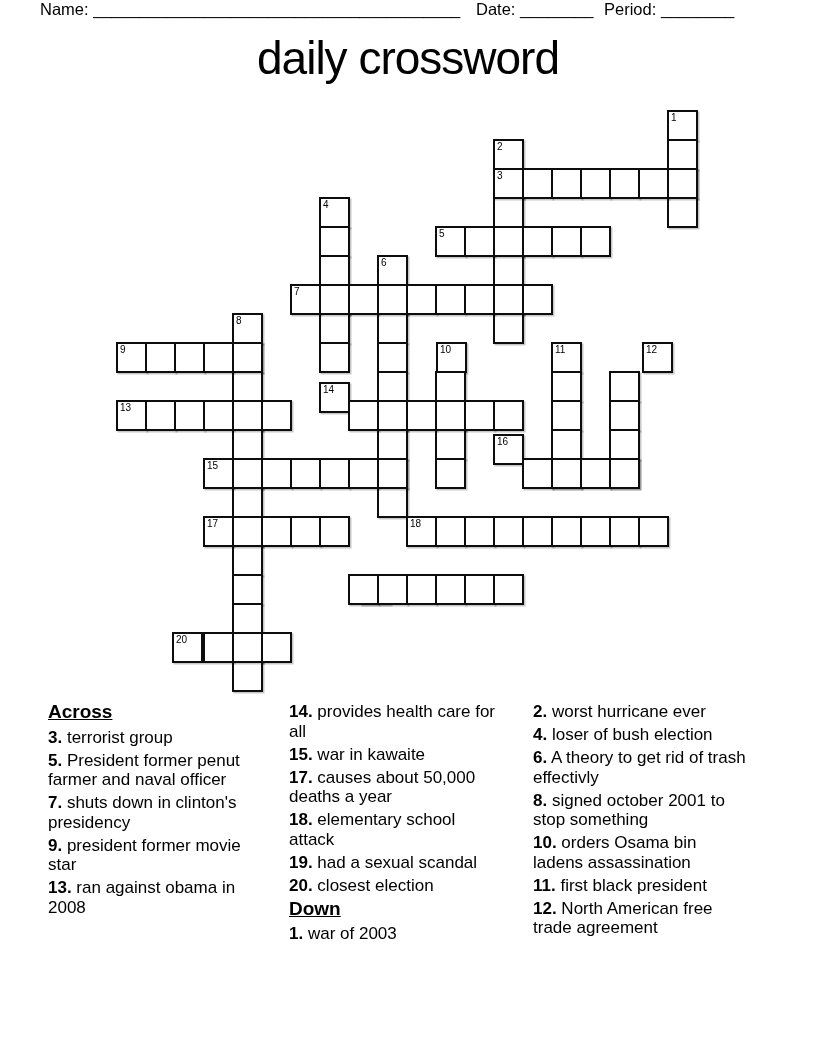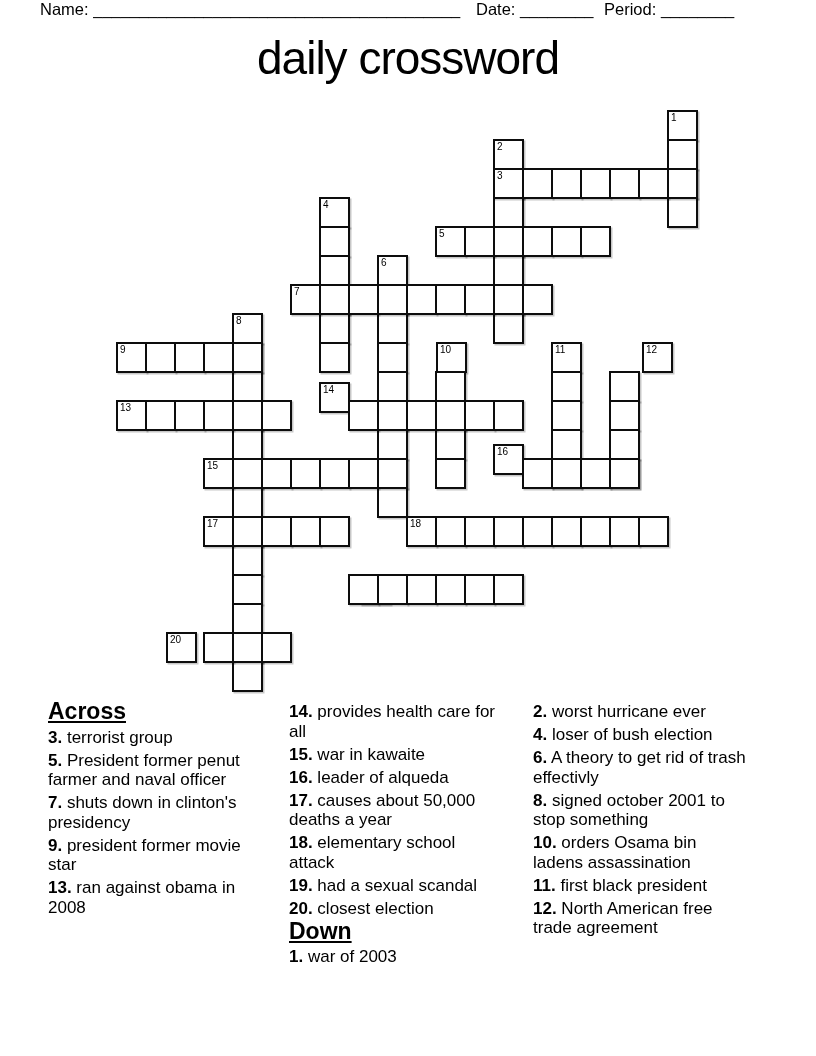--- a/index.html
+++ b/index.html
@@ -23,21 +23,21 @@
     position:absolute;width:31px;height:31px;box-sizing:border-box;
     border:2px solid #0d0d0d;background:#ffffff;
     box-shadow:1.5px 1.5px 0 rgba(0,0,0,0.22);
   }
   .cellnum{
     position:absolute;top:0px;left:2px;font-size:10px;line-height:11px;
     font-weight:400;color:#000;
   }
   
   .clue-col{position:absolute;top:702px;width:216px;font-size:17px;line-height:19.5px;}
-  .clue-head{font-weight:bold;text-decoration:underline;margin:0 0 6px 0;font-size:23px;}
+  .clue-head{font-weight:bold;text-decoration:underline;margin:0 0 6px 0;font-size:19px;}
   .clue{margin:0 0 3.5px 0;}
   .clue b{font-weight:bold;}
 </style>
 </head>
 <body>
 
 <div>
   <span class="hfield" style="left:40px"><span>Name:</span> <span class="blank">________________________________________</span></span>
   <span class="hfield" style="left:476px"><span>Date:</span> <span class="blank">________</span></span>
   <span class="hfield" style="left:604px"><span>Period:</span> <span class="blank">________</span></span>
@@ -170,21 +170,21 @@
     <div class="cell" style="left: 493px; top: 400px;"></div>
     <div class="cell" style="left: 203px; top: 458px;">
       <span class="cellnum">15</span>
     </div>
     <div class="cell" style="left: 232px; top: 458px;"></div>
     <div class="cell" style="left: 261px; top: 458px;"></div>
     <div class="cell" style="left: 290px; top: 458px;"></div>
     <div class="cell" style="left: 319px; top: 458px;"></div>
     <div class="cell" style="left: 348px; top: 458px;"></div>
     <div class="cell" style="left: 377px; top: 458px;"></div>
-    <div class="cell" style="left: 493px; top: 444px; text-decoration: underline;">
+    <div class="cell" style="left: 493px; top: 434px; text-decoration: underline;">
       <span class="cellnum">16</span>
     </div>
     <div class="cell" style="left: 522px; top: 458px;"></div>
     <div class="cell" style="left: 551px; top: 458px;"></div>
     <div class="cell" style="left: 580px; top: 458px;"></div>
     <div class="cell" style="left: 609px; top: 458px;"></div>
     <div class="cell" style="left: 203px; top: 516px;">
       <span class="cellnum">17</span>
     </div>
     <div class="cell" style="left: 232px; top: 516px;"></div>
@@ -204,41 +204,40 @@
     <div class="cell" style="left: 638px; top: 516px;"></div>
     <div class="cell" style="left: 319px; top: 574px; margin-left: 41px;">
       <span class="cellnum">19</span>
     </div>
     <div class="cell" style="left: 348px; top: 574px;"></div>
     <div class="cell" style="left: 377px; top: 574px;"></div>
     <div class="cell" style="left: 406px; top: 574px;"></div>
     <div class="cell" style="left: 435px; top: 574px;"></div>
     <div class="cell" style="left: 464px; top: 574px;"></div>
     <div class="cell" style="left: 493px; top: 574px;"></div>
-    <div class="cell" style="left: 166px; top: 632px;">
+    <div class="cell" style="left: 172px; top: 632px;">
       <span class="cellnum">20</span>
     </div>
     <div class="cell" style="left: 203px; top: 632px;"></div>
     <div class="cell" style="left: 232px; top: 632px;"></div>
     <div class="cell" style="left: 261px; top: 632px;"></div>
   </div>
 
 <div>
   <div class="clue-col" id="col0" style="left:48px">
       <div class="clue-head">Across</div>
       <p class="clue"><b>3.</b> terrorist group</p>
       <p class="clue"><b>5.</b> President former penut farmer and naval officer</p>
       <p class="clue"><b>7.</b> shuts down in clinton's presidency</p>
       <p class="clue"><b>9.</b> president former movie star</p>
       <p class="clue"><b>13.</b> ran against obama in 2008</p>
     </div>
   <div class="clue-col" id="col1" style="left:289px">
       <p class="clue"><b>14.</b> provides health care for all</p>
       <p class="clue"><b>15.</b> war in kawaite</p>
-      <p class="clue"><b>16.</b> leader of alqueda</p>
       <p class="clue"><b>17.</b> causes about 50,000 deaths a year</p>
       <p class="clue"><b>18.</b> elementary school attack</p>
       <p class="clue"><b>19.</b> had a sexual scandal</p>
       <p class="clue"><b>20.</b> closest election</p>
       <div class="clue-head">Down</div>
       <p class="clue"><b>1.</b> war of 2003</p>
     </div>
   <div class="clue-col" id="col2" style="left:533px">
       <p class="clue"><b>2.</b> worst hurricane ever</p>
       <p class="clue"><b>4.</b> loser of bush election</p>

